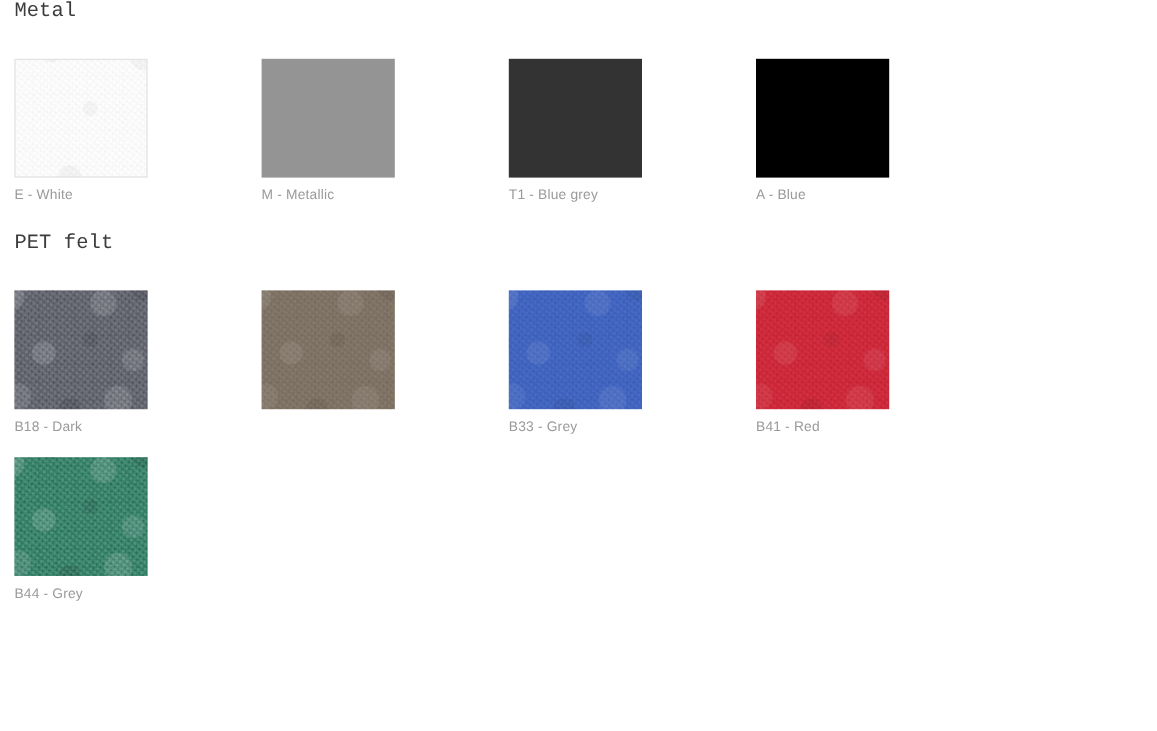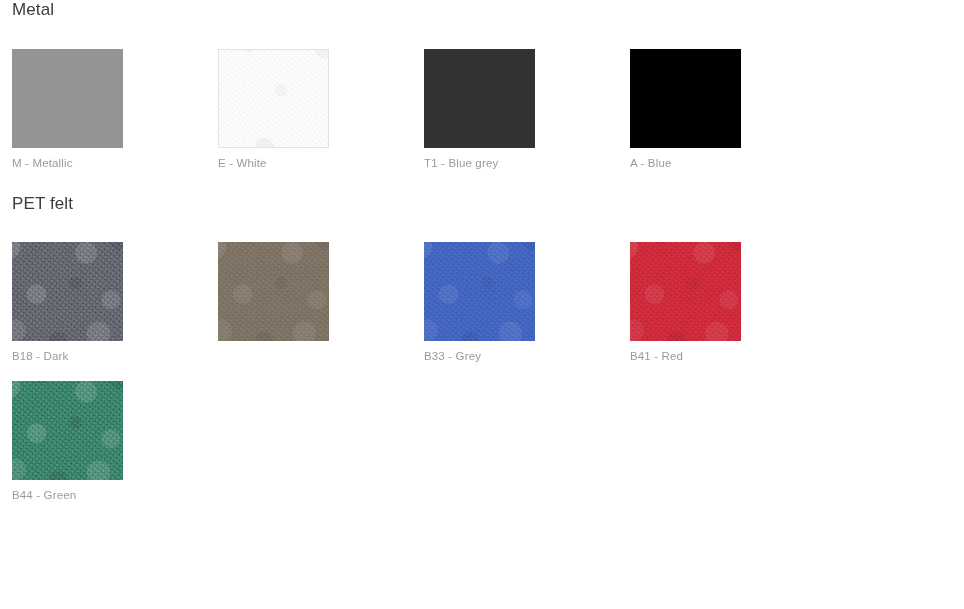--- a/index.html
+++ b/index.html
@@ -27,20 +27,21 @@
 
   
   .section-title {
     font-size: 17px;
     font-weight: 400;
     color: #3c3c3c;
     letter-spacing: 0.1px;
     line-height: 22px;
     margin: 0;
     padding-left: 12px;
+    font-family: Liberation Mono, monospace;
   }
   .section-metal .section-title { padding-top: 0px; margin-top: -3px; }
   .section-felt  .section-title { padding-top: 0px; }
 
   
   .swatch-grid {
     display: flex;
     flex-wrap: wrap;
     padding-left: 12px;
   }
@@ -112,27 +113,27 @@
 <body>
 
 <div class="page">
 
   <div class="section-metal" style="padding-top:2px;">
     <h2 class="section-title">Metal</h2>
 
     <div class="swatch-grid" style="margin-top:28px;">
 
       <div class="swatch-cell">
-        <div class="swatch-chip" style="background-color:#949494;"></div>
-        <div class="swatch-label">M - Metallic</div>
+        <div class="swatch-chip bordered felt tex-flat" style="background-color:#ffffff;"></div>
+        <div class="swatch-label">E - White</div>
       </div>
 
       <div class="swatch-cell">
-        <div class="swatch-chip bordered felt tex-flat" style="background-color:#ffffff;"></div>
-        <div class="swatch-label">E - White</div>
+        <div class="swatch-chip" style="background-color:#949494;"></div>
+        <div class="swatch-label">M - Metallic</div>
       </div>
 
       <div class="swatch-cell">
         <div class="swatch-chip" style="background-color:#333333;"></div>
         <div class="swatch-label">T1 - Blue grey</div>
       </div>
 
       <div class="swatch-cell">
         <div class="swatch-chip" style="background-color:#000000;"></div>
         <div class="swatch-label">A - Blue</div>
@@ -161,19 +162,19 @@
         <div class="swatch-label">B33 - Grey</div>
       </div>
 
       <div class="swatch-cell">
         <div class="swatch-chip felt tex-soft" style="background-color:#d22436;"></div>
         <div class="swatch-label">B41 - Red</div>
       </div>
 
       <div class="swatch-cell swatch-row-gap">
         <div class="swatch-chip felt tex-strong" style="background-color:#2d8266;"></div>
-        <div class="swatch-label">B44 - Green</div>
+        <div class="swatch-label">B44 - Grey</div>
       </div>
 
     </div>
   </div>
 
 </div>
 
 </body></html>

